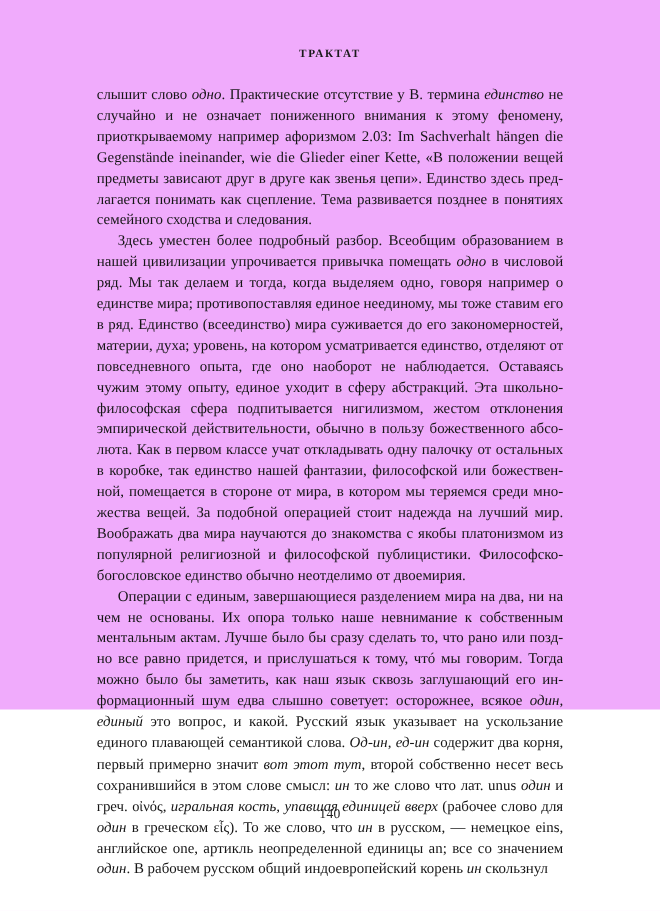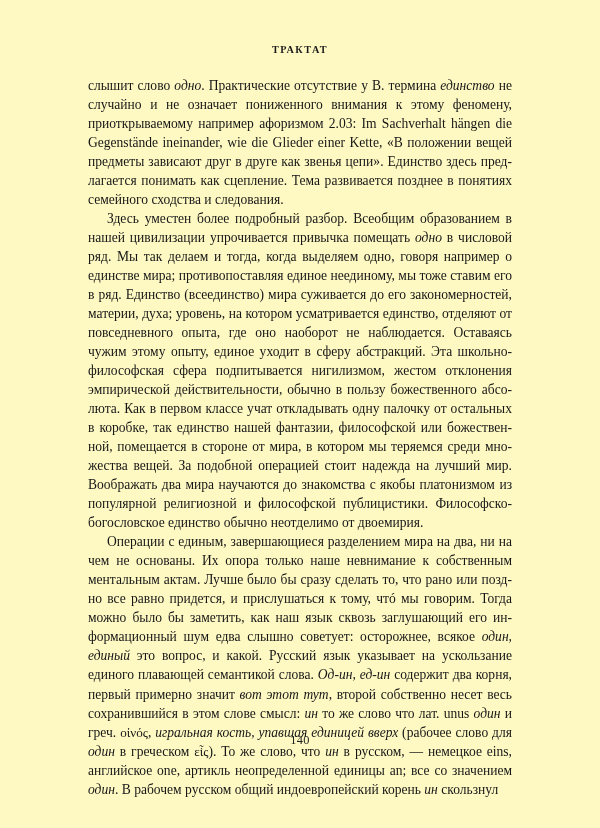--- a/index.html
+++ b/index.html
@@ -16,22 +16,22 @@
     font-family: "Liberation Serif", "DejaVu Serif", serif;
     color: #141414;
     -webkit-font-smoothing: antialiased;
   }
 
   .page {
     position: absolute;
     left: 0;
     top: 0;
     width: 600px;
-    height: 828px;
-    background: #fef9c3;
+    height: 645px;
+    background: #f0abfc;
   }
 
   .running-head {
     position: absolute;
     left: 88px;
     top: 44px;
     width: 424px;
     text-align: center;
     font-size: 10.2px;
     letter-spacing: 1.45px;

